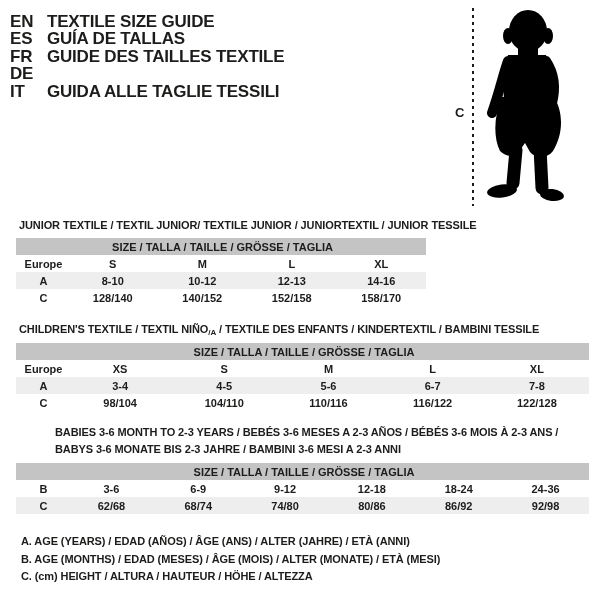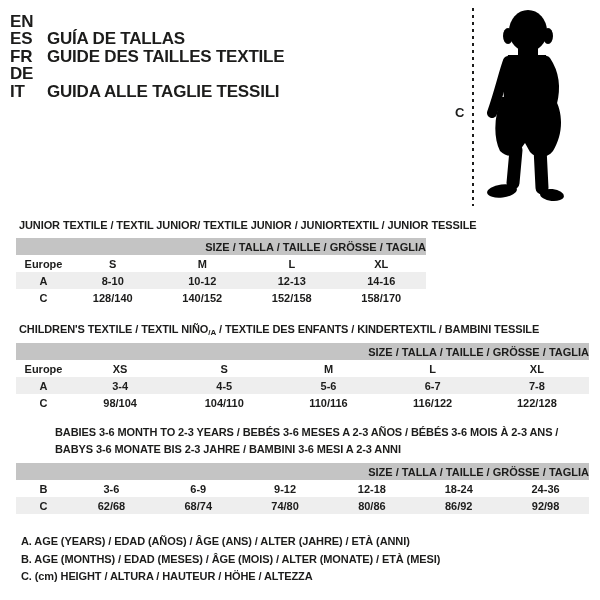--- a/index.html
+++ b/index.html
@@ -25,38 +25,39 @@
   .baby-svg{left:480px;top:5px;color:var(--silhouette,#000);}
 
   
   .sec-title{font-size:11px;font-weight:bold;letter-spacing:-0.1px;line-height:17px;white-space:nowrap;}
   .sub{font-size:8px;vertical-align:-2px;}
 
   
   table{border-collapse:collapse;table-layout:fixed;font-size:11px;font-weight:bold;}
   td{height:17px;padding:0;text-align:center;vertical-align:middle;white-space:nowrap;}
   td.label{text-align:center;padding-left:3px;}
-  tr.size-bar td{background:var(--bar,#c4c4c4);text-align:right;padding-left:3px;}
+  tr.size-bar td{background:var(--bar,#c4c4c4);text-align:center;padding-left:3px;}
   tr.alt td{background:var(--alt_row,#eeeeee);}
   .t1{left:16px;top:238px;width:410px;}
   .t2{left:16px;top:343px;width:573px;}
   .t3{left:16px;top:463px;width:573px;}
   .title1{left:19px;top:217px;}
   .title2{left:19px;top:321px;}
   .title3{left:19px;top:424px;margin-left:36px;}
 
   
   .legend{left:21px;top:533px;font-size:11px;font-weight:bold;line-height:17.5px;letter-spacing:-0.1px;}
 </style>
 </head>
 <body>
 
 <div class="abs lang-block">
   <div class="lang-row">
     <span class="lang-code">EN</span>
+    <span class="lang-label">TEXTILE SIZE GUIDE</span>
   </div>
   <div class="lang-row">
     <span class="lang-code">ES</span>
     <span class="lang-label">GUÍA DE TALLAS</span>
   </div>
   <div class="lang-row">
     <span class="lang-code">FR</span>
     <span class="lang-label">GUIDE DES TAILLES TEXTILE</span>
   </div>
   <div class="lang-row">

